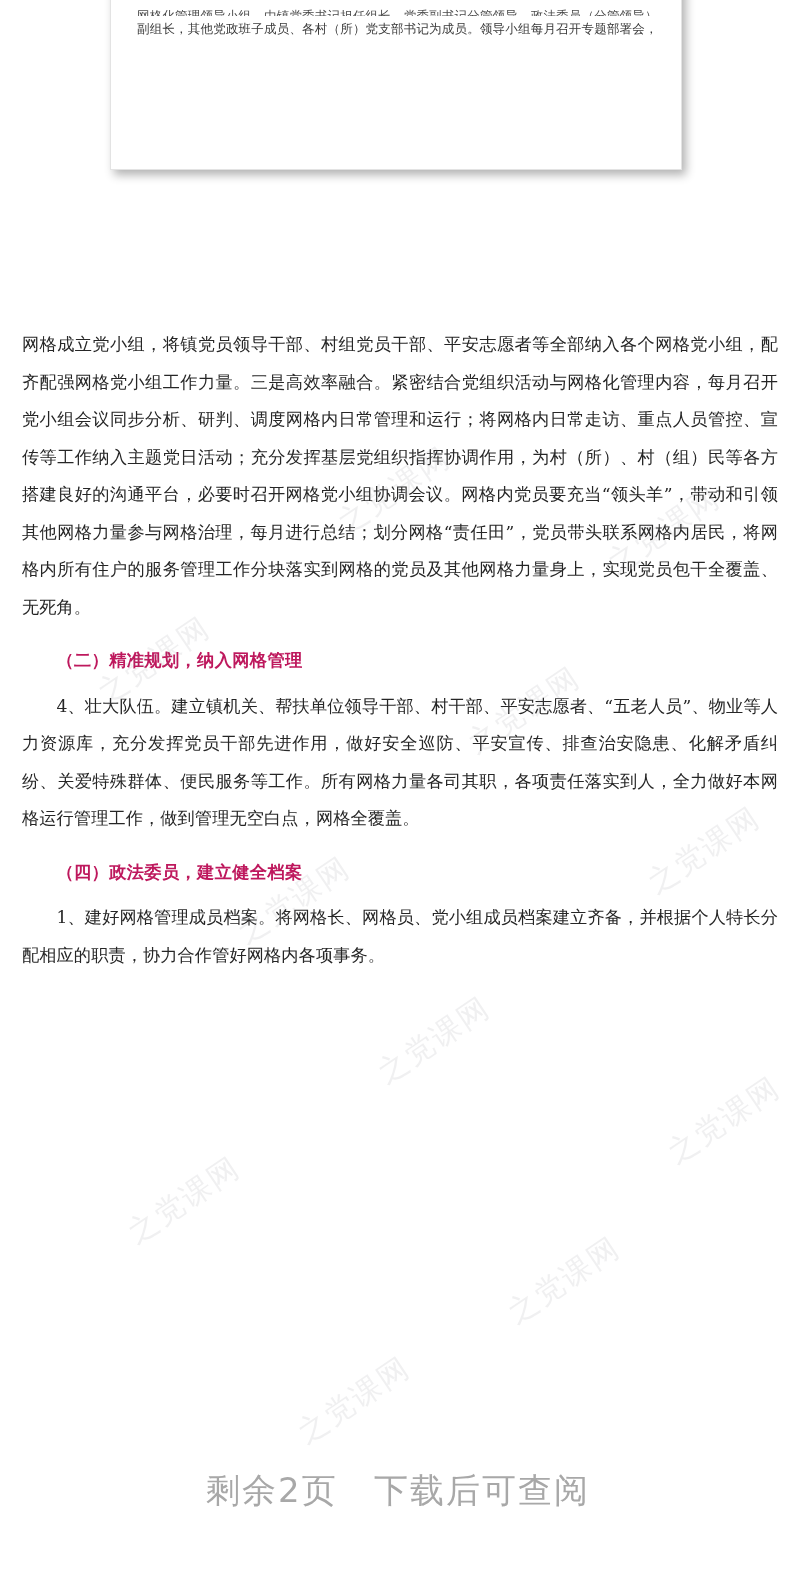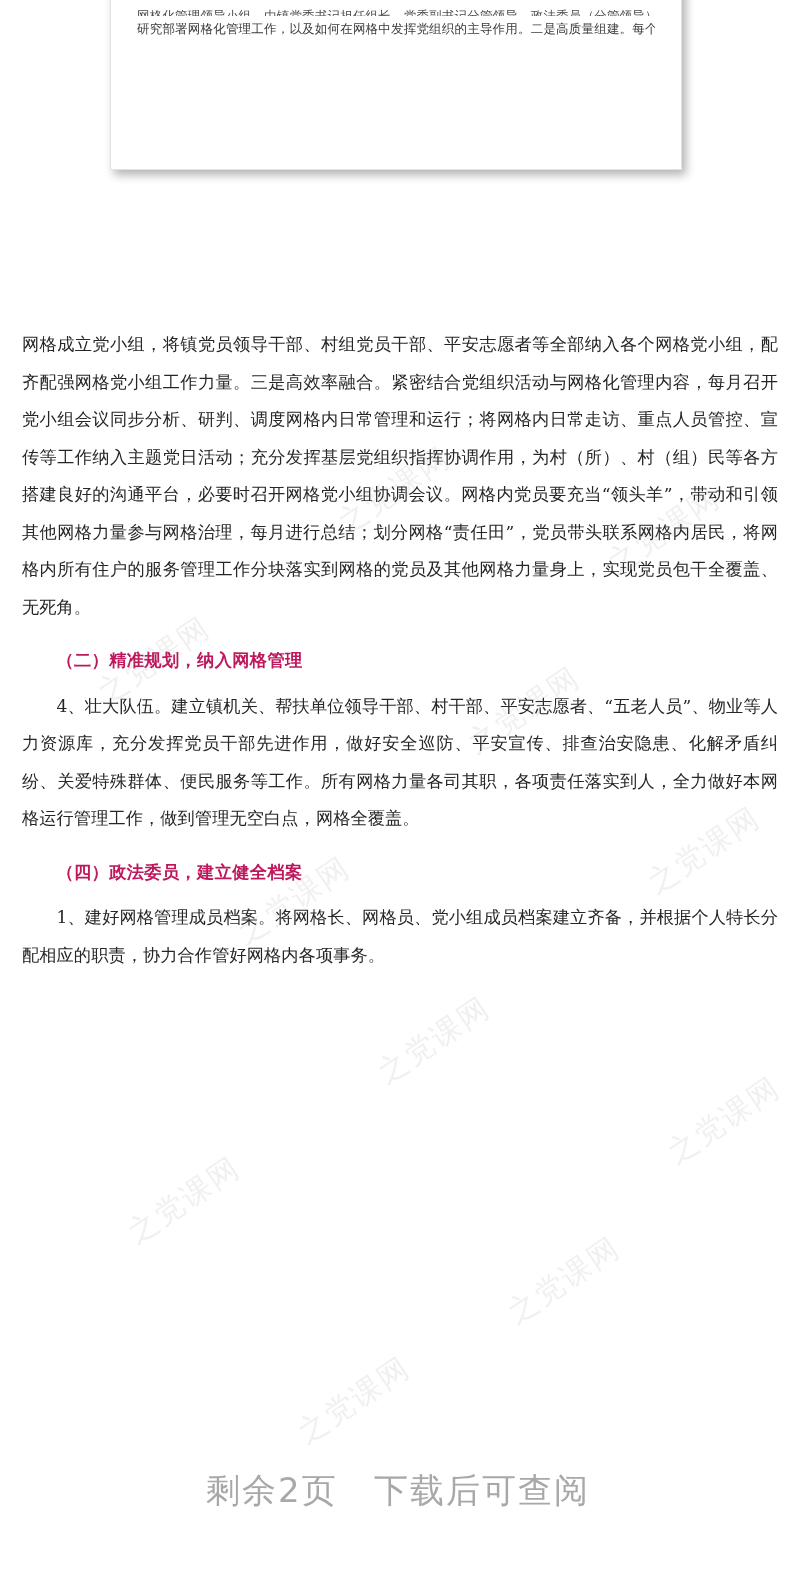--- a/index.html
+++ b/index.html
@@ -122,21 +122,21 @@
   }
   .footer-gap { display: inline-block; width: 26px; }
 </style>
 </head>
 <body>
 
 <div class="preview-card-wrap">
   <div class="preview-card">
     <div class="preview-inner">
       <div class="preview-line clipped">网格化管理领导小组，由镇党委书记担任组长，党委副书记分管领导、政法委员（分管领导）任</div>
-      <div class="preview-line">研究部署网格化管理工作，以及如何在网格中发挥党组织的主导作用。二是高质量组建。每个</div>
+      <div class="preview-line">副组长，其他党政班子成员、各村（所）党支部书记为成员。领导小组每月召开专题部署会，</div>
     </div>
   </div>
 </div>
 
 <div class="doc-body">
 
   <p class="para">网格成立党小组，将镇党员领导干部、村组党员干部、平安志愿者等全部纳入各个网格党小组，配齐配强网格党小组工作力量。三是高效率融合。紧密结合党组织活动与网格化管理内容，每月召开党小组会议同步分析、研判、调度网格内日常管理和运行；将网格内日常走访、重点人员管控、宣传等工作纳入主题党日活动；充分发挥基层党组织指挥协调作用，为村（所）、村（组）民等各方搭建良好的沟通平台，必要时召开网格党小组协调会议。网格内党员要充当“领头羊”，带动和引领其他网格力量参与网格治理，每月进行总结；划分网格“责任田”，党员带头联系网格内居民，将网格内所有住户的服务管理工作分块落实到网格的党员及其他网格力量身上，实现党员包干全覆盖、无死角。</p>
 
   <h3 class="heading">（二）精准规划，纳入网格管理</h3>
 

